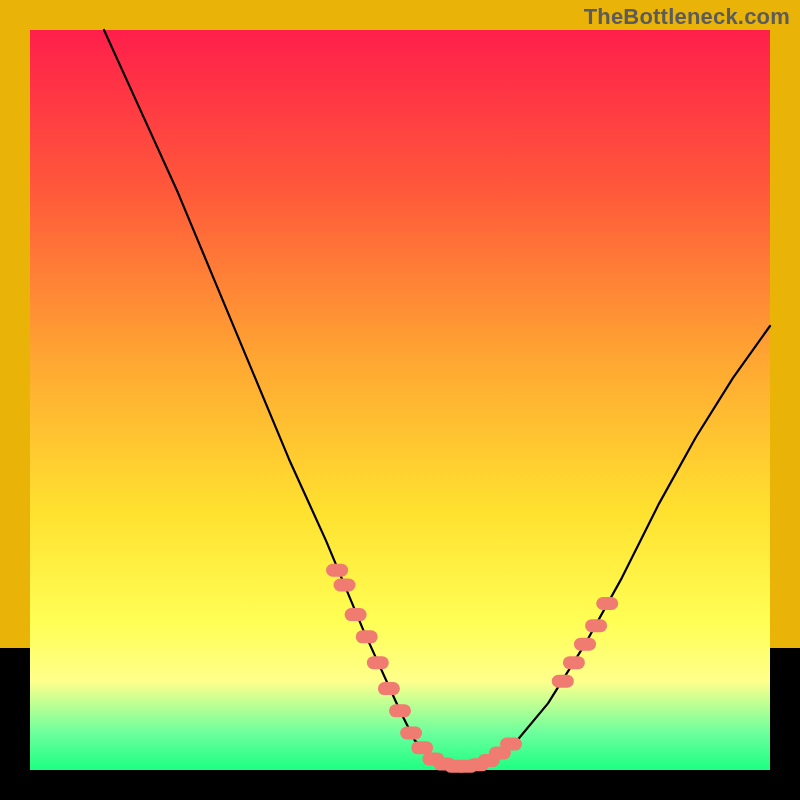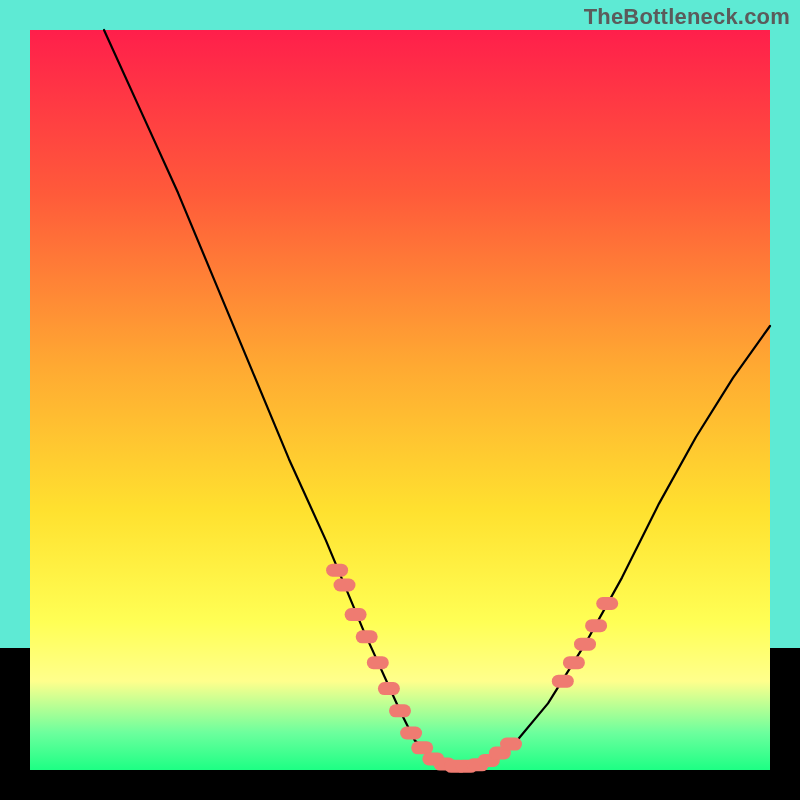--- a/index.html
+++ b/index.html
@@ -1,21 +1,21 @@
 <!DOCTYPE html>
 <html><head>
 <meta charset="utf-8">
 <style>
   * { margin: 0; padding: 0; box-sizing: border-box; }
   html, body { width: 800px; height: 800px; overflow: hidden; background: #000; }
   .frame {
     position: relative;
     width: 800px;
     height: 648px;
-    background: #5eead4;
+    background: #eab308;
   }
   .watermark {
     position: absolute;
     top: 4px;
     right: 10px;
     font-family: Arial, Helvetica, sans-serif;
     font-size: 22px;
     font-weight: bold;
     color: #5b5b5b;
     letter-spacing: 0.2px;

